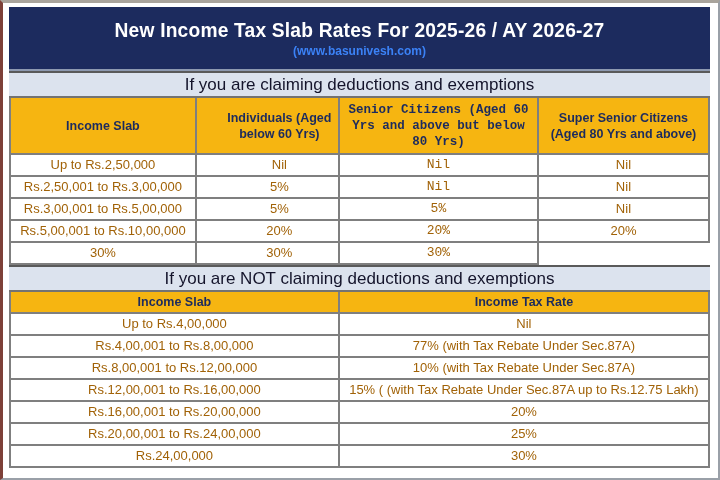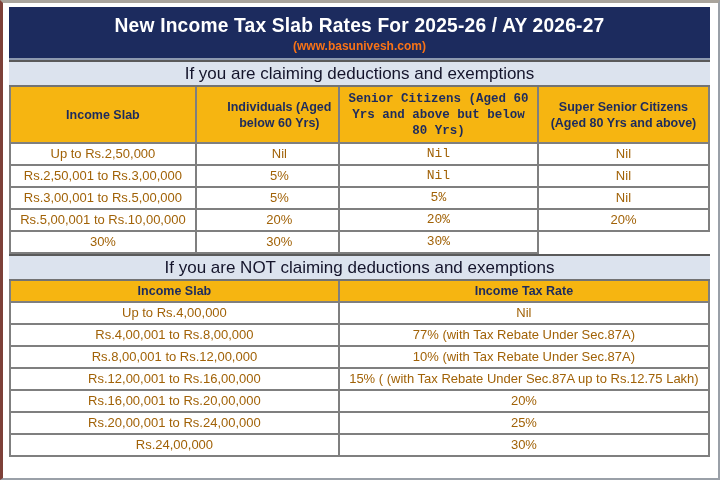--- a/index.html
+++ b/index.html
@@ -16,31 +16,31 @@
   .frame {
     width: 100%; height: 100%;
     padding: 4px 8px 3px 6px;
     display: flex; flex-direction: column;
   }
   
   .banner {
     background: #1c2b5e;
     color: #ffffff;
     text-align: center;
-    height: 53px;
+    height: 64px;
     display: flex; flex-direction: column; justify-content: center;
     border-bottom: 2px solid #8d99b0;
   }
   .banner .title {
     font-size: 20px; font-weight: 700; letter-spacing: 0.2px;
     line-height: 26px;
     transform: scaleX(0.96);
   }
   .banner .subtitle {
-    font-size: 12px; font-weight: 700; color: #f97316;
+    font-size: 12px; font-weight: 700; color: #3b82f6;
     line-height: 16px;
   }
   
   .band {
     background: #dce3ee;
     color: #14142b;
     text-align: center;
     font-size: 17px; font-weight: 500;
     height: 27px;
     line-height: 23px;

